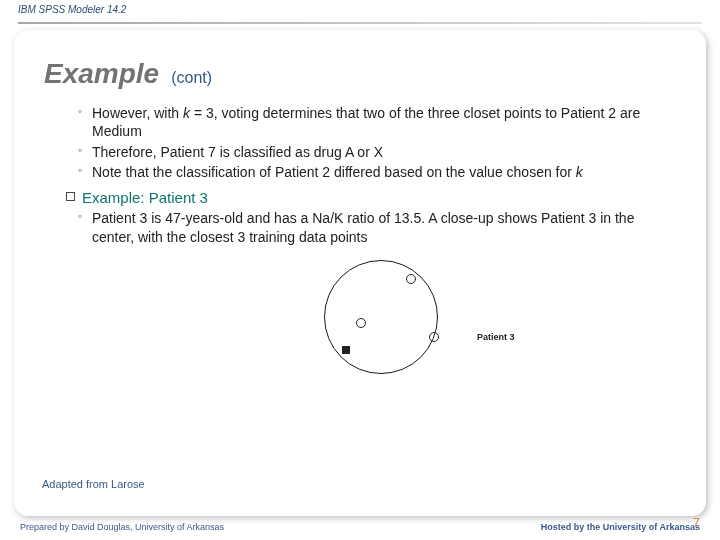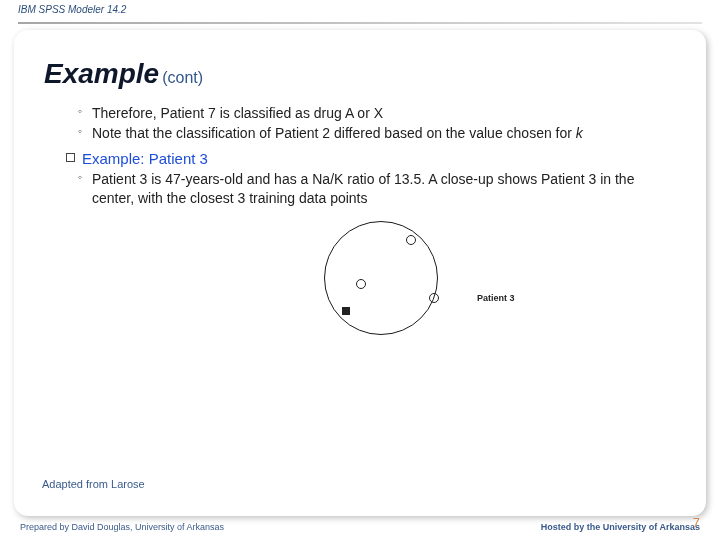--- a/index.html
+++ b/index.html
@@ -49,22 +49,22 @@
   }
   .title-row {
     display: flex;
     align-items: baseline;
     margin-bottom: 14px;
   }
   .title-main {
     font-size: 28px;
     font-weight: bold;
     font-style: italic;
-    color: #0f172a;
-    margin-right: 3px;
+    color: #737373;
+    margin-right: 12px;
   }
   .title-sub {
     font-size: 16px;
     color: #31568a;
   }
   .bullet-list {
     margin: 0 0 0 34px;
     padding: 0;
     font-size: 14px;
     color: #222;
@@ -81,21 +81,21 @@
     left: 0;
     top: 0;
     font-size: 12px;
     color: #444;
   }
   .box-bullet {
     position: relative;
     margin: 6px 0 2px -12px;
     padding-left: 16px;
     font-size: 15px;
-    color: #1d4ed8;
+    color: #0f766e;
     line-height: 1.3;
   }
   .box-bullet::before {
     content: "";
     position: absolute;
     left: 0;
     top: 4px;
     width: 9px;
     height: 9px;
     border: 1px solid #444;
@@ -185,20 +185,23 @@
   <div class="header-rule"></div>
 
   <div class="card">
 
     <div class="title-row">
       <span class="title-main">Example</span>
       <span class="title-sub">(cont)</span>
     </div>
 
     <div class="bullet-list">
+      <div class="sub-bullet">
+        <span>However, with </span><span class="ital">k</span><span> = 3, voting determines that two of the three closet points to Patient 2 are Medium</span>
+      </div>
       <div class="sub-bullet">
         <span>Therefore, Patient 7 is classified as drug A or X</span>
       </div>
       <div class="sub-bullet">
         <span>Note that the classification of Patient 2 differed based on the value chosen for </span><span class="ital">k</span>
       </div>
       <div class="box-bullet">
         <span>Example: Patient 3</span>
       </div>
       <div class="sub-bullet">

